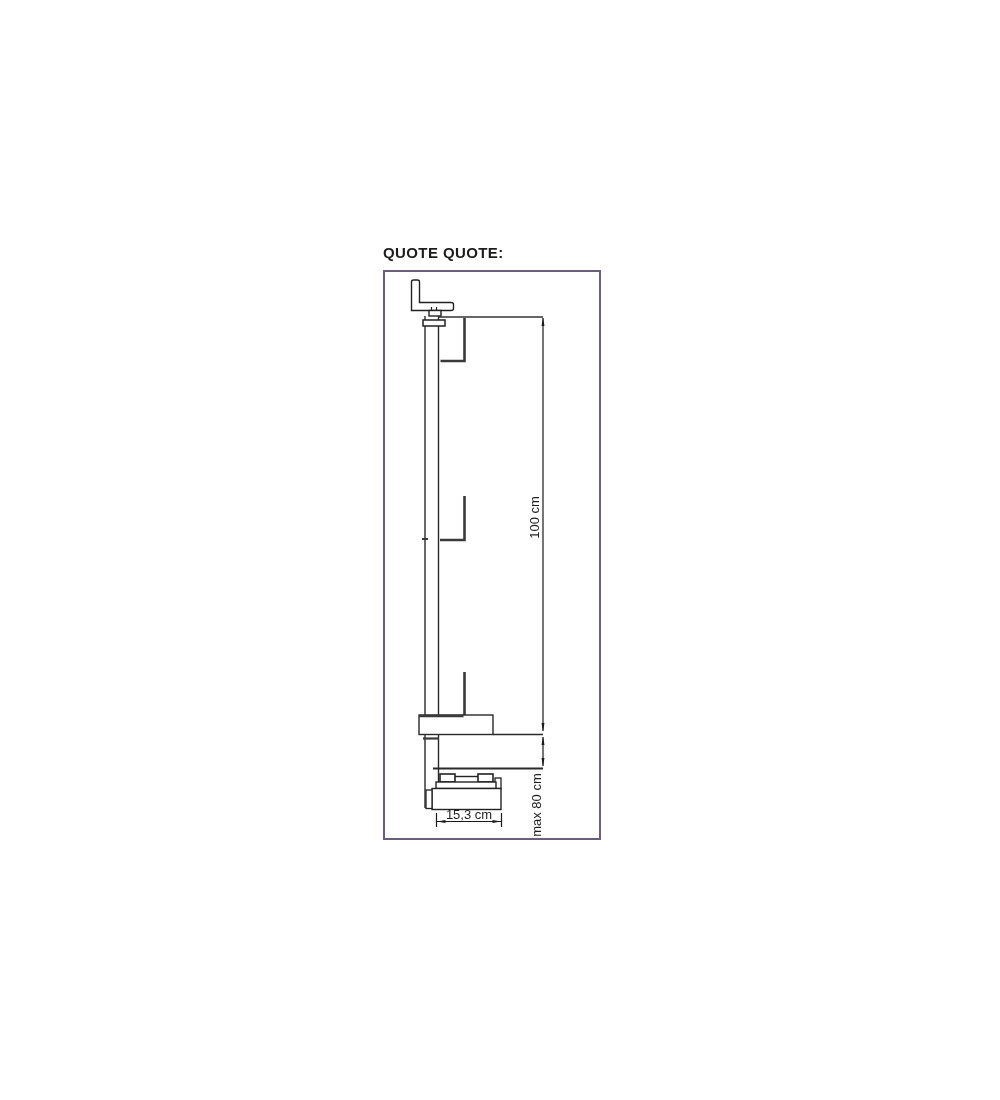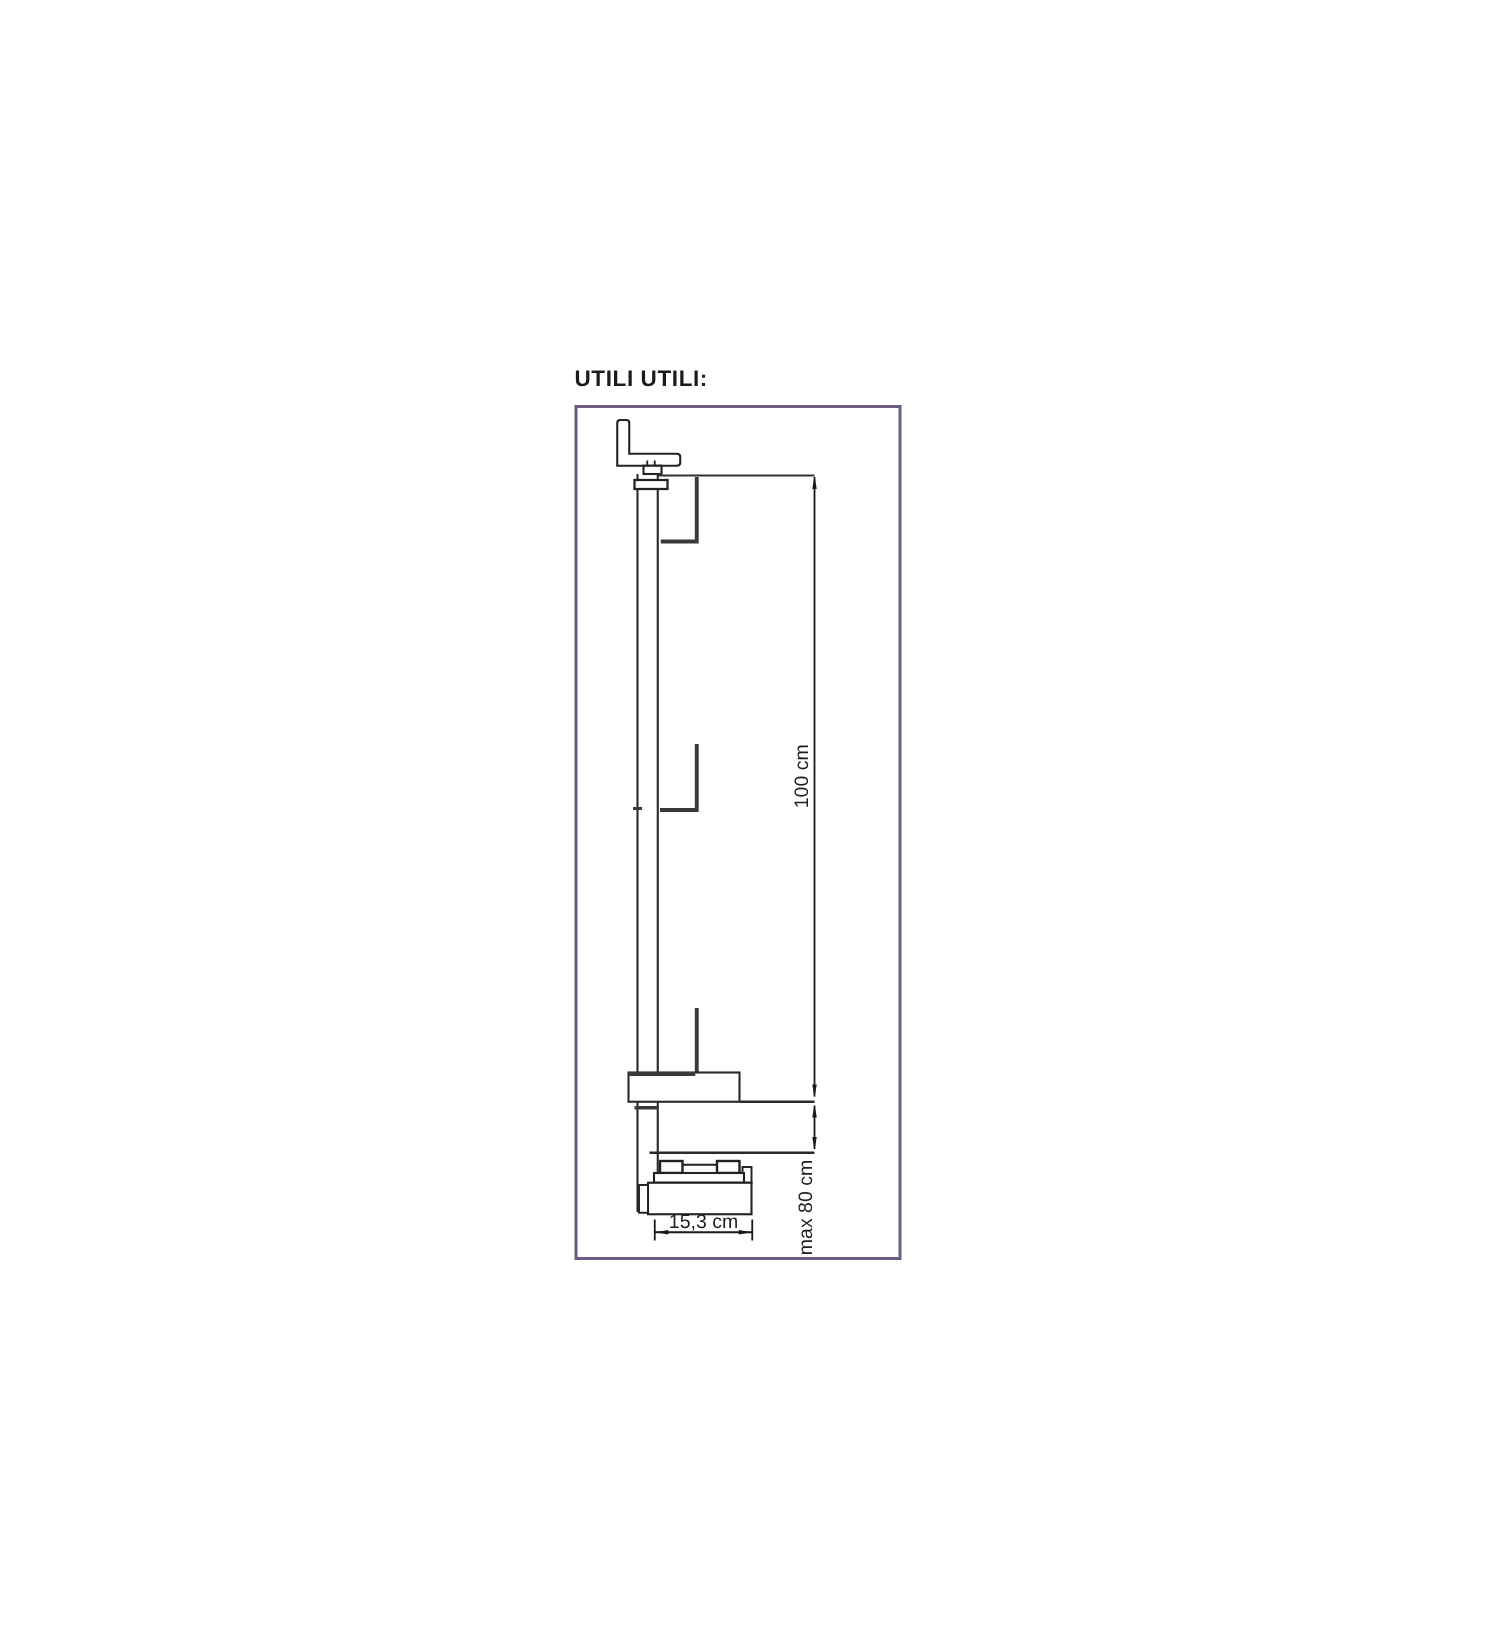--- a/index.html
+++ b/index.html
@@ -38,21 +38,21 @@
     font-family:"Liberation Sans", sans-serif;
     font-size:13px;
     fill:#1f1f1f;
   }
 </style>
 </head>
 <body>
 
 <div class="canvas">
 
-  <div class="page-title">UTILI UTILI:</div>
+  <div class="page-title">QUOTE QUOTE:</div>
 
   <div class="frame">
     <svg viewBox="0 0 218 570">
 
       <g stroke="#2a2a2a" stroke-width="1.4">
         <line x1="42" y1="46" x2="42" y2="538"></line>
         <line x1="55.5" y1="46" x2="55.5" y2="518.5"></line>
       </g>
 
       <g>

